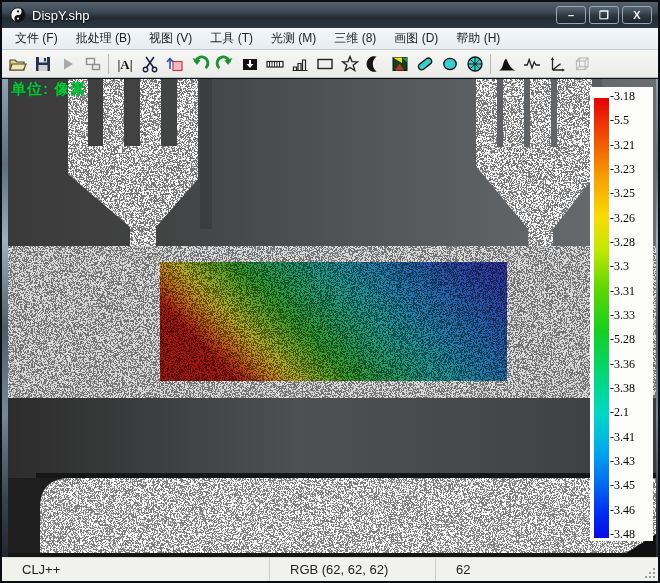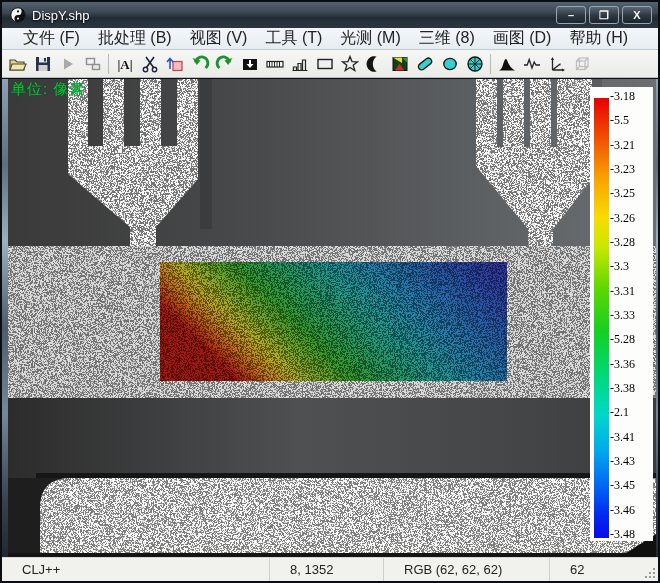--- a/index.html
+++ b/index.html
@@ -21,22 +21,22 @@
     width:30px; height:18px; border:1px solid #97a5b2; border-radius:3px;
     background:linear-gradient(180deg,#5a6874,#2c3740 55%,#1d252d);
     color:#f2f4f6; font-size:11px; font-weight:bold; line-height:16px; text-align:center;
     cursor:default;
   }
   
   .menubar {
     position:absolute; left:0; top:26px; right:0; height:22px;
     background:linear-gradient(180deg,#f4f7fa,#e7ecf2);
     border-bottom:1px solid #c4cad1;
-    display:flex; align-items:center; padding-left:12px;
-    font-size:16px; color:#222;
+    display:flex; align-items:center; padding-left:4px;
+    font-size:12px; color:#222;
   }
   .menu-item { padding:2px 9px; border-radius:2px; }
   
   .toolbar {
     position:absolute; left:0; top:48px; right:0; height:28px;
     background:linear-gradient(180deg,#f6f6f4,#ebebe8);
     border-bottom:1px solid #b9bcbf;
     display:flex; align-items:center; padding-left:3px;
   }
   .tool-btn {
@@ -47,21 +47,21 @@
   
   .viewport { position:absolute; left:0; top:77px; right:0; height:478px; background:#15191e; }
   .frame-strip {
     position:absolute; top:0; bottom:0; width:6px;
     background:linear-gradient(180deg,#8fa2b2 0%,#5d6e7c 18%,#9cb0bf 34%,#4d5c68 52%,#75879a 70%,#38434e 88%,#202831 100%);
   }
   .frame-strip.left { left:0; } .frame-strip.right { right:0; }
   .canvas { position:absolute; left:6px; top:0; width:648px; height:478px; background:#3c3c3c; }
   .scene { position:absolute; left:0; top:0; isolation:isolate; }
   .unit-label {
-    position:absolute; left:3px; top:1px; color:#00c838; font-size:15px; font-weight:normal;
+    position:absolute; left:3px; top:1px; color:#00c838; font-size:15px; font-weight:bold;
     letter-spacing:1px; text-shadow:0 0 1px #004a10; white-space:nowrap;
   }
   
   .cb-panel {
     position:absolute; left:582px; top:8px; width:63px; height:454px;
     background:#fdfdfb;
   }
   .cb-strip {
     position:absolute; left:4px; top:11px; width:15px; height:440px;
     background:linear-gradient(180deg,
@@ -357,21 +357,20 @@
           <span>-3.46</span>
           <span>-3.48</span>
         </div>
       </div>
 
     </div>
   </div>
 
   <div class="statusbar">
     <div class="sb-seg sb-app">CLJ++</div>
-    <div class="sb-seg sb-cursor">8, 1352</div>
     <div class="sb-seg sb-rgb">RGB (62, 62, 62)</div>
     <div class="sb-seg sb-gray">62</div>
     <svg class="sb-grip" width="12" height="12">
       <g fill="#9a9a96">
         <rect x="9" y="1" width="2" height="2"></rect>
           <rect x="9" y="5" width="2" height="2"></rect>
           <rect x="9" y="9" width="2" height="2"></rect>
         <rect x="5" y="5" width="2" height="2"></rect>
           <rect x="5" y="9" width="2" height="2"></rect>
         <rect x="1" y="9" width="2" height="2"></rect>

